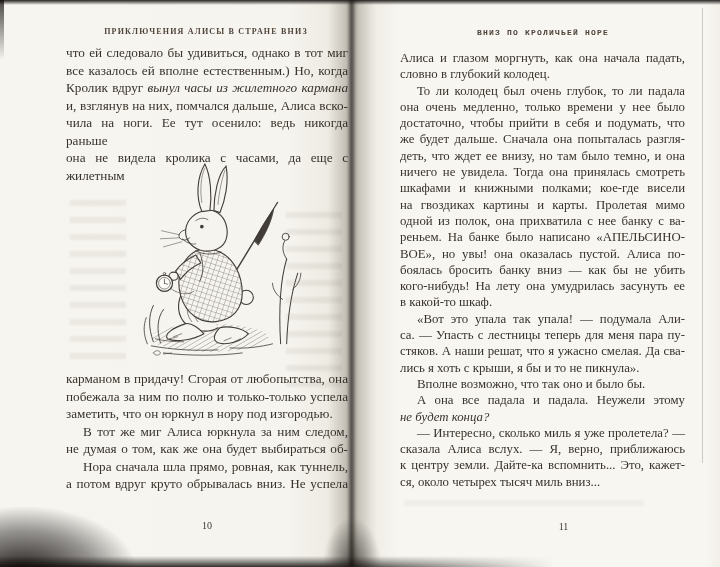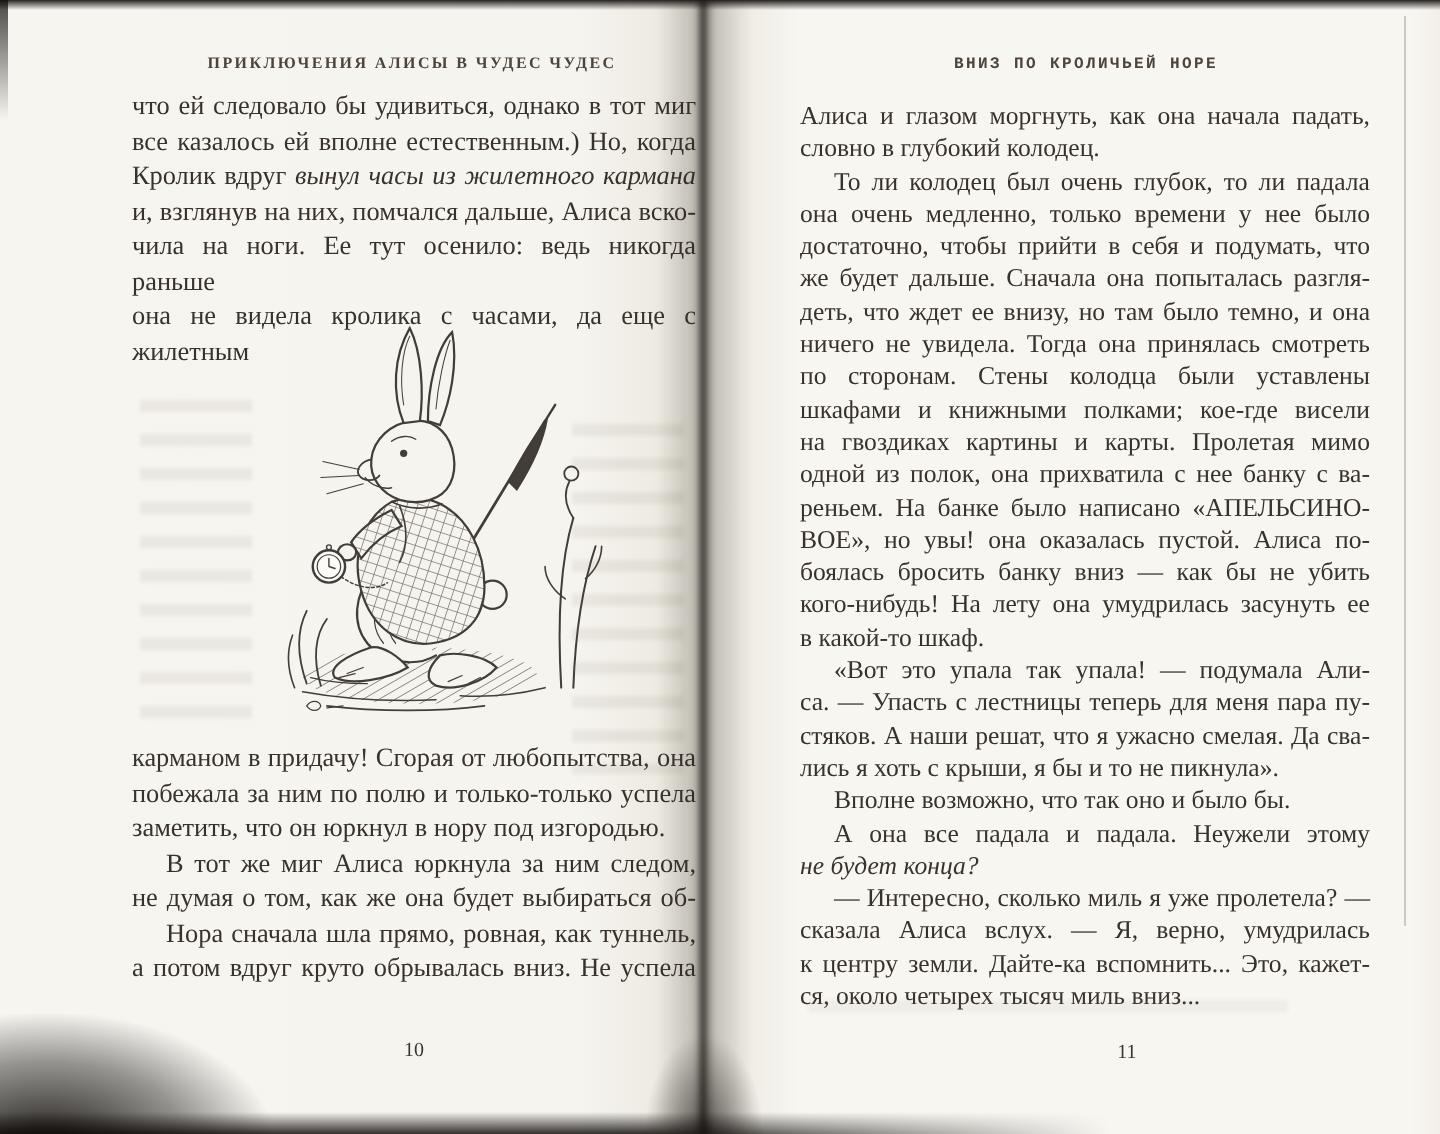--- a/index.html
+++ b/index.html
@@ -55,21 +55,21 @@
      background:rgba(105,98,88,0.3);}
 </style>
 </head>
 <body>
 
 <div class="photo">
 
   <div class="page page-left"></div>
   <div class="page page-right"></div>
 
-  <div class="hdr hdr-left">ПРИКЛЮЧЕНИЯ АЛИСЫ В ЧУДЕС ЧУДЕС</div>
+  <div class="hdr hdr-left">ПРИКЛЮЧЕНИЯ АЛИСЫ В СТРАНЕ ВНИЗ</div>
   <div class="hdr hdr-right">ВНИЗ ПО КРОЛИЧЬЕЙ НОРЕ</div>
 
   <div class="tblock t-left-top">
       <div class="line"><span>что ей следовало бы удивиться, однако в тот миг</span></div>
       <div class="line"><span>все казалось ей вполне естественным.) Но, когда</span></div>
       <div class="line"><span>Кролик вдруг </span><span class="it">вынул часы из жилетного кармана</span></div>
       <div class="line"><span>и, взглянув на них, помчался дальше, Алиса вско-</span></div>
       <div class="line"><span>чила на ноги. Ее тут осенило: ведь никогда раньше</span></div>
       <div class="line"><span>она не видела кролика с часами, да еще с жилетным</span></div>
     </div>
@@ -148,38 +148,37 @@
 
   <div class="tblock t-right">
       <div class="line"><span>Алиса и глазом моргнуть, как она начала падать,</span></div>
       <div class="line para-end"><span>словно в глубокий колодец.</span></div>
       <div class="line indent"><span>То ли колодец был очень глубок, то ли падала</span></div>
       <div class="line"><span>она очень медленно, только времени у нее было</span></div>
       <div class="line"><span>достаточно, чтобы прийти в себя и подумать, что</span></div>
       <div class="line"><span>же будет дальше. Сначала она попыталась разгля-</span></div>
       <div class="line"><span>деть, что ждет ее внизу, но там было темно, и она</span></div>
       <div class="line"><span>ничего не увидела. Тогда она принялась смотреть</span></div>
-      <div class="line"><span>по сторонам. Стены колодца были уставлены</span></div>
       <div class="line"><span>шкафами и книжными полками; кое-где висели</span></div>
       <div class="line"><span>на гвоздиках картины и карты. Пролетая мимо</span></div>
       <div class="line"><span>одной из полок, она прихватила с нее банку с ва-</span></div>
       <div class="line"><span>реньем. На банке было написано «АПЕЛЬСИНО-</span></div>
       <div class="line"><span>ВОЕ», но увы! она оказалась пустой. Алиса по-</span></div>
       <div class="line"><span>боялась бросить банку вниз — как бы не убить</span></div>
       <div class="line"><span>кого-нибудь! На лету она умудрилась засунуть ее</span></div>
       <div class="line para-end"><span>в какой-то шкаф.</span></div>
       <div class="line indent"><span>«Вот это упала так упала! — подумала Али-</span></div>
       <div class="line"><span>са. — Упасть с лестницы теперь для меня пара пу-</span></div>
       <div class="line"><span>стяков. А наши решат, что я ужасно смелая. Да сва-</span></div>
       <div class="line para-end"><span>лись я хоть с крыши, я бы и то не пикнула».</span></div>
       <div class="line indent para-end"><span>Вполне возможно, что так оно и было бы.</span></div>
       <div class="line indent"><span>А она все падала и падала. Неужели этому</span></div>
       <div class="line para-end"><span class="it">не будет конца?</span></div>
       <div class="line indent"><span>— Интересно, сколько миль я уже пролетела? —</span></div>
-      <div class="line"><span>сказала Алиса вслух. — Я, верно, умудрилась</span></div>
+      <div class="line"><span>сказала Алиса вслух. — Я, верно, приближаюсь</span></div>
       <div class="line"><span>к центру земли. Дайте-ка вспомнить... Это, кажет-</span></div>
       <div class="line para-end"><span>ся, около четырех тысяч миль вниз...</span></div>
     </div>
 
   <div class="pagenum pn-left">10</div>
   <div class="pagenum pn-right">11</div>
 
   <div class="ghost ghost-1"></div>
   <div class="ghost ghost-2"></div>
   <div class="ghost ghost-3"></div>

